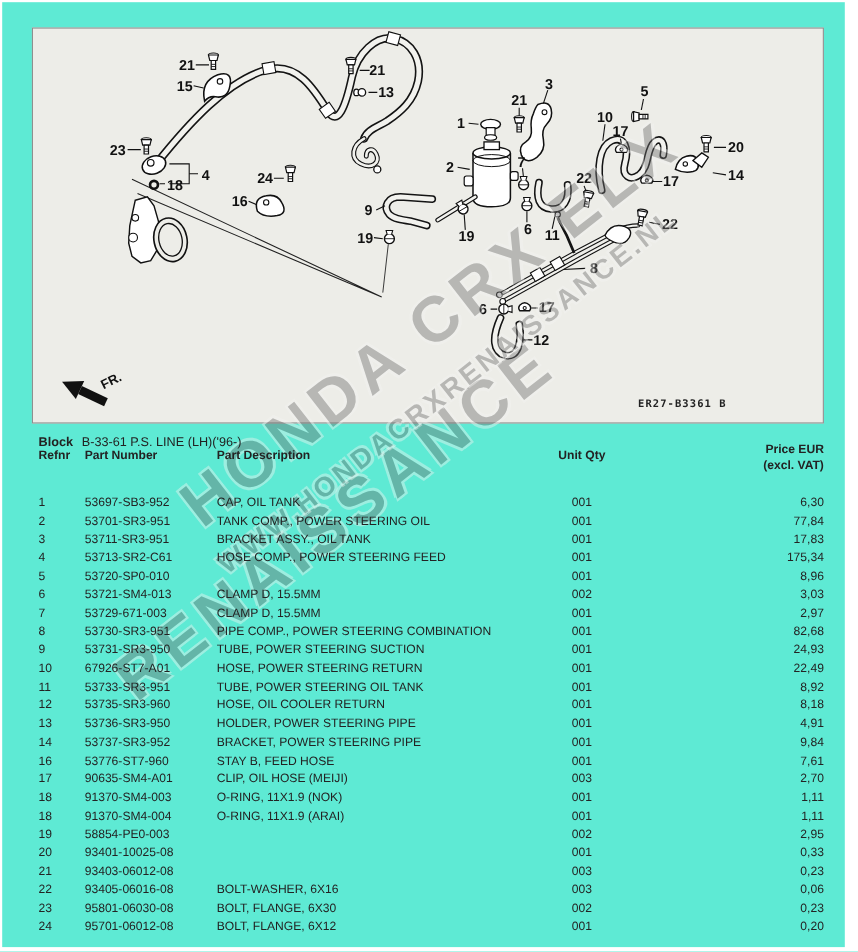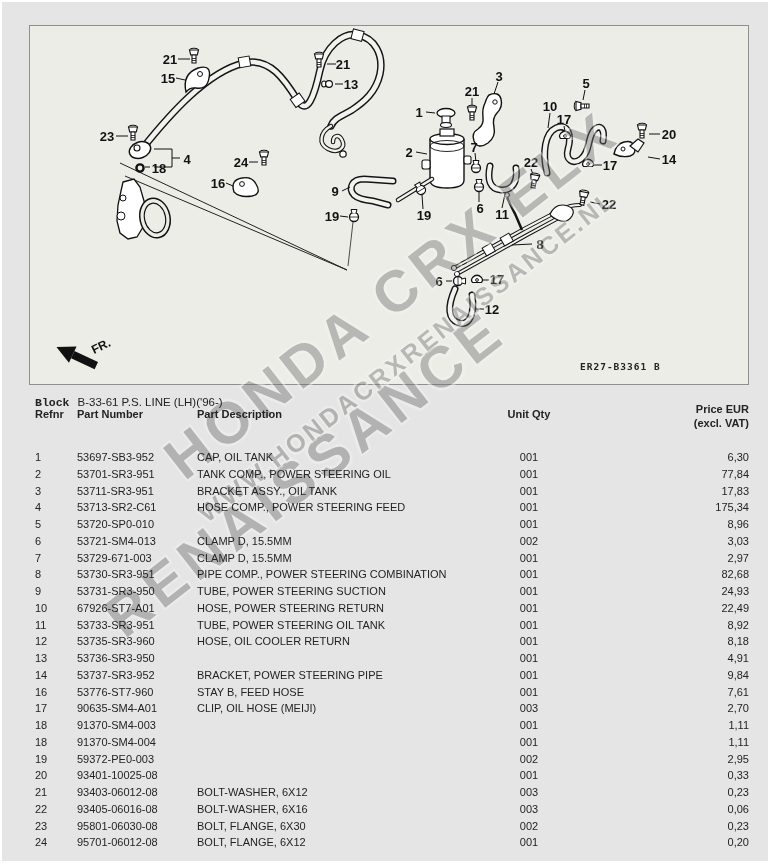--- a/index.html
+++ b/index.html
@@ -1,20 +1,20 @@
 <!DOCTYPE html>
 <html><head>
 <meta charset="utf-8">
 <style>
   html,body{margin:0;padding:0;}
   body{
     width:780px;height:865px;position:relative;overflow:hidden;
     background:#ffffff;font-family:"Liberation Sans",sans-serif;
   }
-  .page{position:absolute;left:2px;top:2px;width:766px;height:859px;background:#e5e5e5;}
+  .page{position:absolute;left:2px;top:2px;width:766px;height:859px;background:#5eead4;}
   
   .diagram-panel{
     position:absolute;left:27px;top:23px;width:718px;height:358px;
     background:#edede8;border:1px solid #8f8f8f;z-index:1;
   }
   svg.art{position:absolute;left:0;top:0;width:100%;height:100%;}
   .callout{font:bold 13px "Liberation Sans",sans-serif;fill:#111;}
   .code-text{font:bold 9.5px "DejaVu Sans Mono",monospace;fill:#222;letter-spacing:1px;}
   .fr-text{font:bold 12px "Liberation Sans",sans-serif;fill:#111;}
   
@@ -24,21 +24,21 @@
     transform:rotate(-38deg);transform-origin:0 50%;
     text-shadow:2px 2px 0 #f4f4f2,-2px -2px 0 #f4f4f2,2px -2px 0 #f4f4f2,-2px 2px 0 #f4f4f2;
     font-family:"Liberation Sans",sans-serif;
   }
   #wm1{left:170px;top:430px;font-size:58px;}
   #wm2{left:110px;top:588px;font-size:58px;}
   #wm3{left:200px;top:500px;font-size:25px;letter-spacing:3px;}
   
   .table-area{position:absolute;left:0;top:0;width:780px;height:865px;z-index:4;pointer-events:none;}
   .block-title{position:absolute;left:33px;top:394px;font-size:11.5px;color:#222;}
-  .block-title .bl{font-weight:bold;font-family:Liberation Mono, monospace;}
+  .block-title .bl{font-weight:bold;}
   .block-title .bv{margin-left:8px;font-weight:normal;text-align:center;}
   .hdr span, .prow span{position:absolute;font-size:11px;color:#232323;white-space:nowrap;}
   .hdr span{font-weight:bold;}
   .c-ref{left:33px;width:38px;}
   .c-num{left:75px;width:118px;}
   .c-desc{left:195px;width:305px;}
   .c-qty{left:498px;width:58px;text-align:center;}
   .c-price{left:617px;width:130px;text-align:right;}
   .hdr{position:absolute;left:0;top:0;width:780px;}
   .hdr .h-line{top:406px;}
@@ -367,20 +367,21 @@
         <div class="prow">
           <span class="c-ref">12</span>
           <span class="c-num">53735-SR3-960</span>
           <span class="c-desc">HOSE, OIL COOLER RETURN</span>
           <span class="c-qty">001</span>
           <span class="c-price">8,18</span>
         </div>
         <div class="prow">
           <span class="c-ref">13</span>
           <span class="c-num">53736-SR3-950</span>
+          <span class="c-desc">HOLDER, POWER STEERING PIPE</span>
           <span class="c-qty">001</span>
           <span class="c-price">4,91</span>
         </div>
         <div class="prow">
           <span class="c-ref">14</span>
           <span class="c-num">53737-SR3-952</span>
           <span class="c-desc">BRACKET, POWER STEERING PIPE</span>
           <span class="c-qty">001</span>
           <span class="c-price">9,84</span>
         </div>
@@ -394,45 +395,46 @@
         <div class="prow">
           <span class="c-ref">17</span>
           <span class="c-num">90635-SM4-A01</span>
           <span class="c-desc">CLIP, OIL HOSE (MEIJI)</span>
           <span class="c-qty">003</span>
           <span class="c-price">2,70</span>
         </div>
         <div class="prow">
           <span class="c-ref">18</span>
           <span class="c-num">91370-SM4-003</span>
+          <span class="c-desc">O-RING, 11X1.9 (NOK)</span>
           <span class="c-qty">001</span>
           <span class="c-price">1,11</span>
         </div>
         <div class="prow">
           <span class="c-ref">18</span>
           <span class="c-num">91370-SM4-004</span>
+          <span class="c-desc">O-RING, 11X1.9 (ARAI)</span>
           <span class="c-qty">001</span>
           <span class="c-price">1,11</span>
         </div>
         <div class="prow">
           <span class="c-ref">19</span>
-          <span class="c-num">59372-PE0-003</span>
+          <span class="c-num">58854-PE0-003</span>
           <span class="c-qty">002</span>
           <span class="c-price">2,95</span>
         </div>
         <div class="prow">
           <span class="c-ref">20</span>
           <span class="c-num">93401-10025-08</span>
           <span class="c-qty">001</span>
           <span class="c-price">0,33</span>
         </div>
         <div class="prow">
           <span class="c-ref">21</span>
           <span class="c-num">93403-06012-08</span>
-          <span class="c-desc">BOLT-WASHER, 6X12</span>
           <span class="c-qty">003</span>
           <span class="c-price">0,23</span>
         </div>
         <div class="prow">
           <span class="c-ref">22</span>
           <span class="c-num">93405-06016-08</span>
           <span class="c-desc">BOLT-WASHER, 6X16</span>
           <span class="c-qty">003</span>
           <span class="c-price">0,06</span>
         </div>

